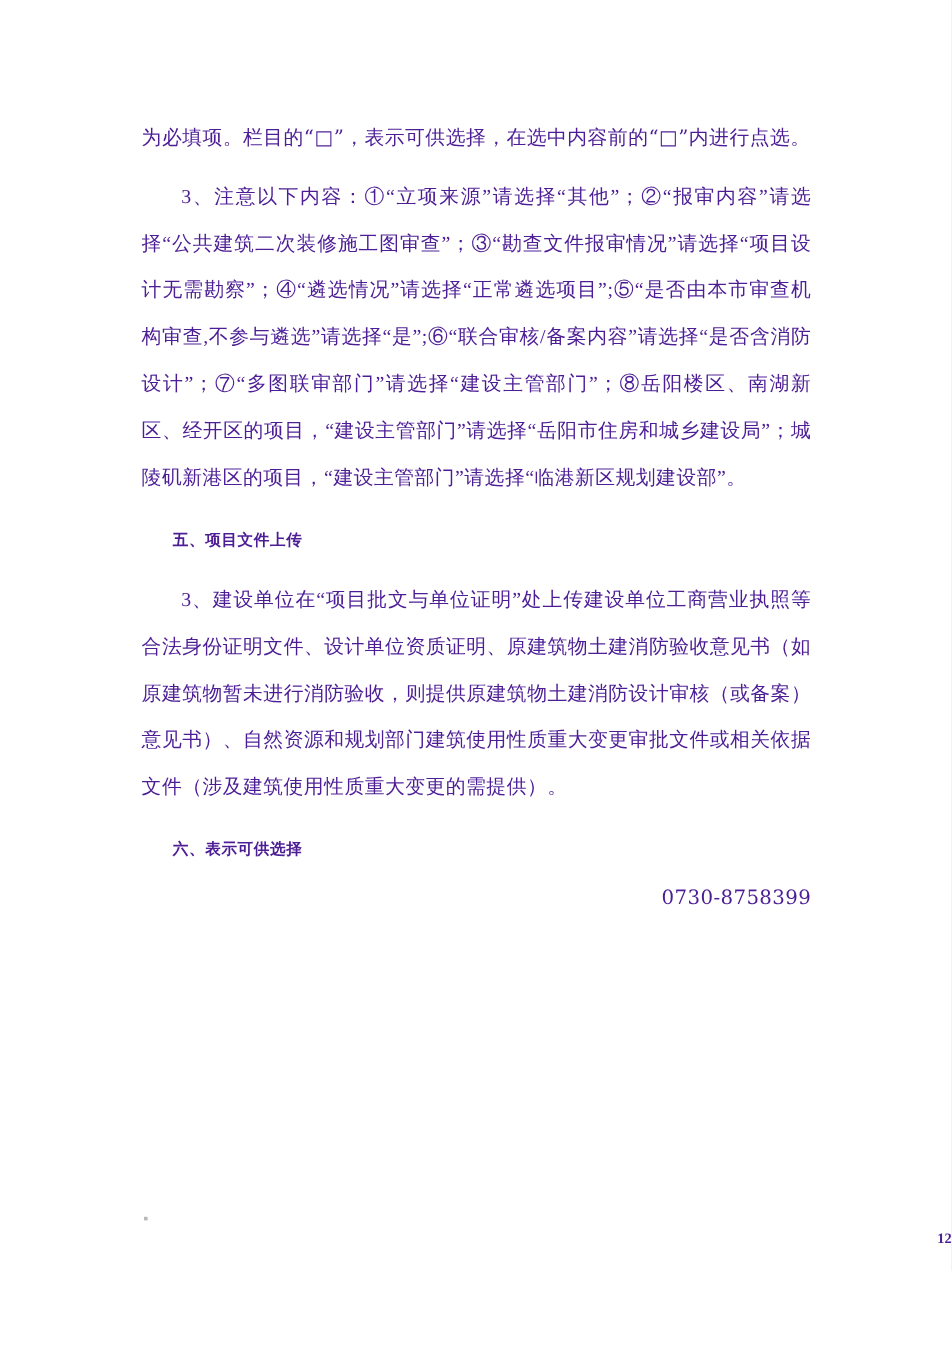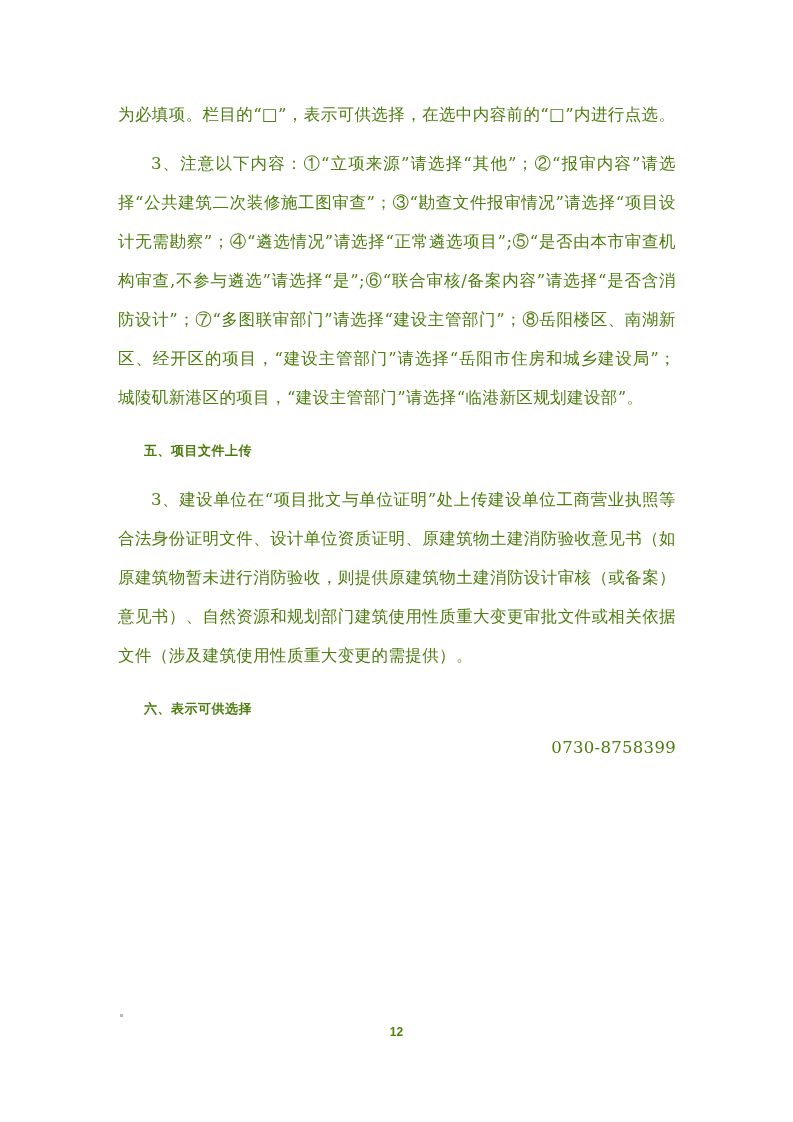--- a/index.html
+++ b/index.html
@@ -7,59 +7,60 @@
     padding: 0;
     background: #e8e8e8;
   }
   .page {
     width: 793px;
     height: 1122px;
     background: #ffffff;
     position: relative;
     box-sizing: border-box;
     font-family: "DejaVu Serif", "Liberation Serif", serif;
-    color: #4d7c0f;
+    color: #4c1d95;
     overflow: hidden;
   }
   .content {
     position: absolute;
     left: 118px;
     top: 95px;
     width: 558px;
   }
   .para {
     font-size: 16.5px;
     line-height: 39px;
     text-align: justify;
     text-justify: inter-ideograph;
     letter-spacing: 0.4px;
     margin: 0;
   }
   .indent {
     text-indent: 2em;
+    font-family: Liberation Serif, serif;
   }
   .heading {
     font-size: 13px;
     font-weight: bold;
     line-height: 39px;
     margin: 0;
     text-indent: 2em;
     letter-spacing: 0.5px;
   }
   .gap-sm { height: 10px; }
   .gap-md { height: 14px; }
   .page-number {
     position: absolute;
     left: 0;
     right: 0;
     top: 1025px;
-    text-align: center;
+    text-align: right;
     font-size: 12px;
     font-weight: bold;
-    font-family: Liberation Sans, sans-serif;
+    font-family: Liberation Serif, serif;
   }
   .footmark {
     position: absolute;
     left: 120px;
     top: 1014px;
     width: 3px;
     height: 3px;
     background: #b8b8b8;
   }
   .phone {

